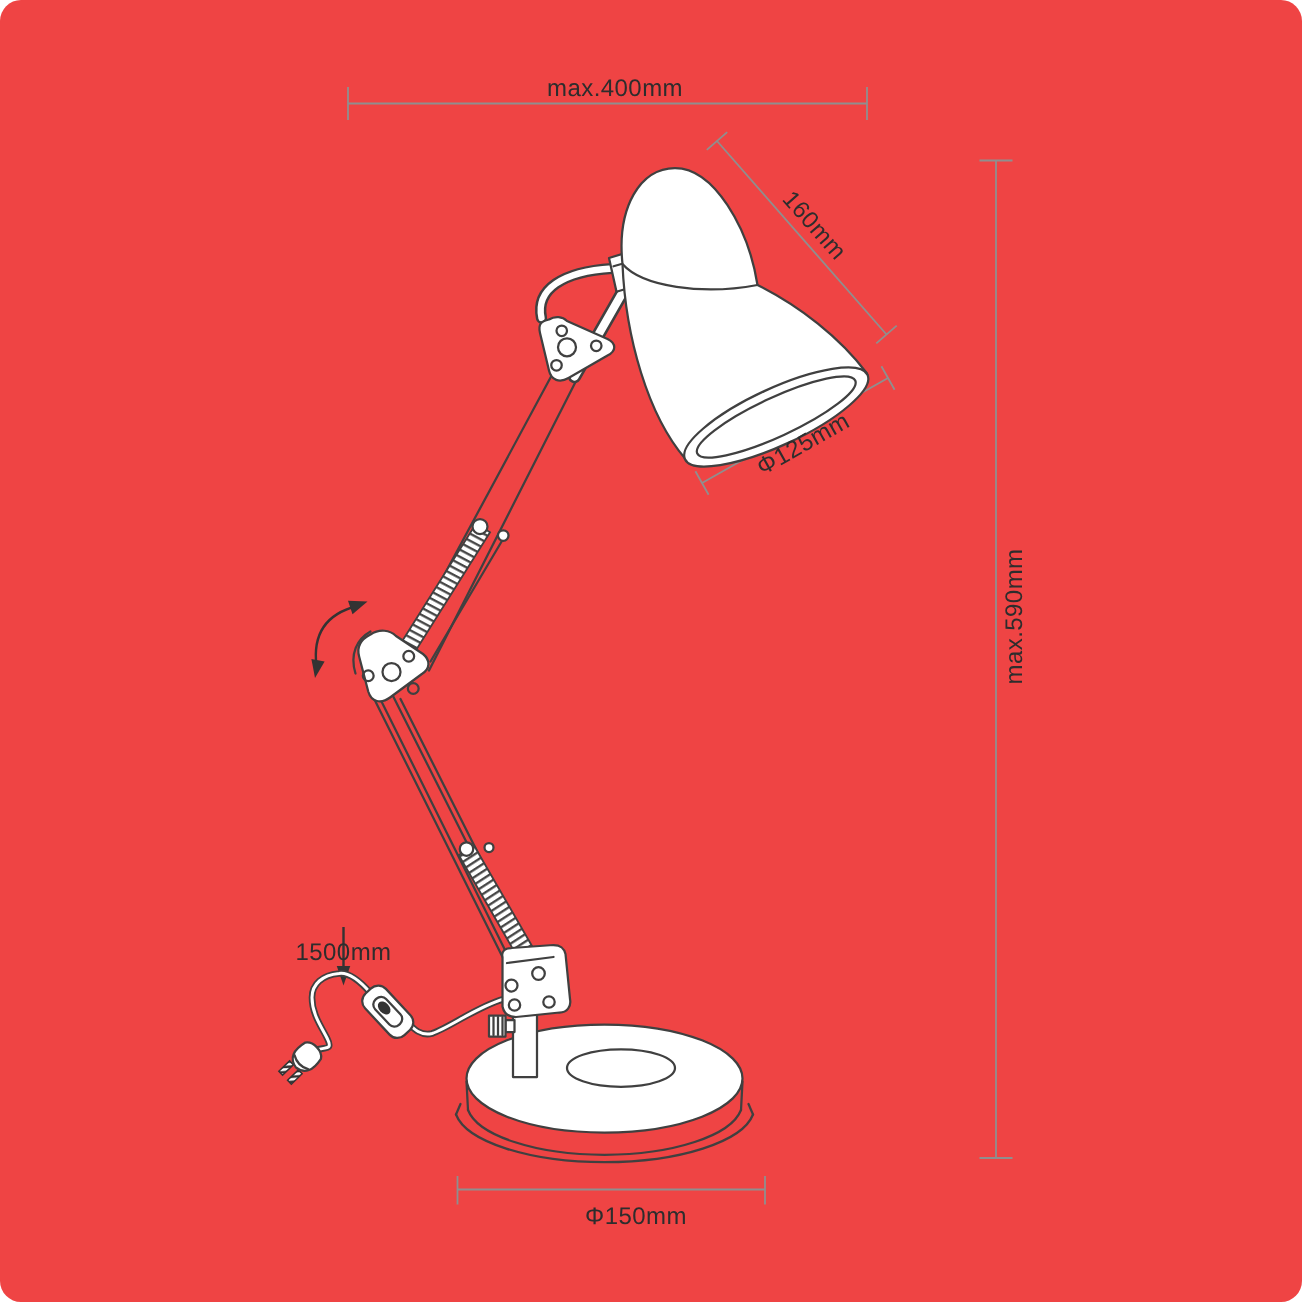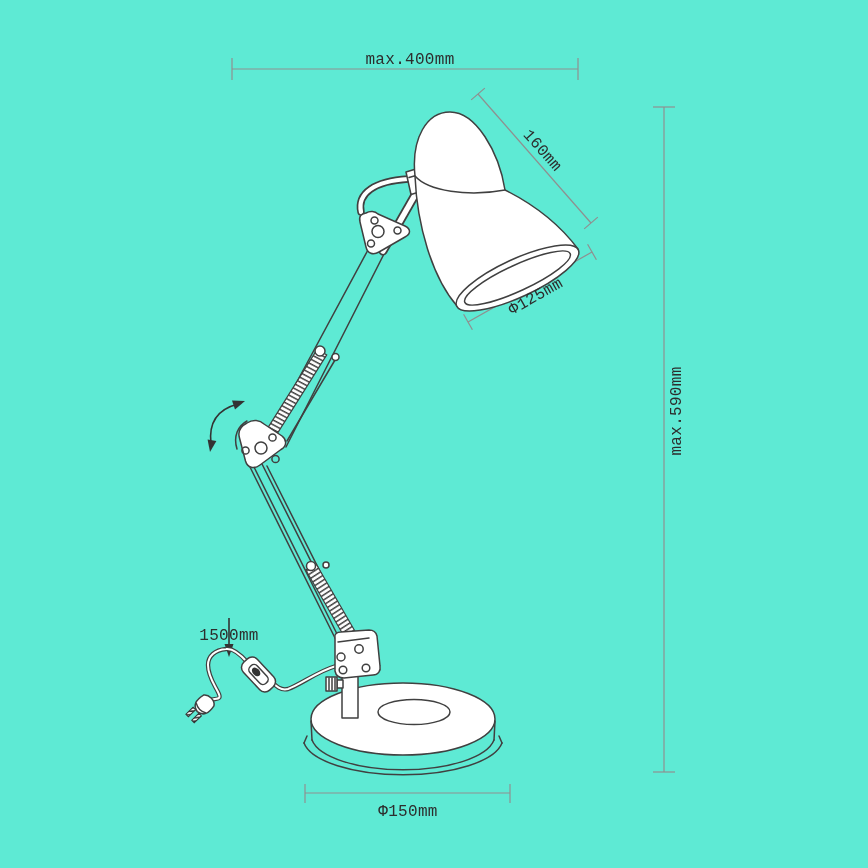--- a/index.html
+++ b/index.html
@@ -1,17 +1,17 @@
 <!DOCTYPE html>
 <html><head>
 <meta charset="utf-8">
 <style>
   html,body{margin:0;padding:0;background:#ffffff;}
-  .canvas{position:relative;width:868px;height:868px;background:#5eead4;overflow:hidden;
-          font-family:Liberation Mono, monospace;}
+  .canvas{position:relative;width:868px;height:868px;background:#ef4444;overflow:hidden;
+          font-family:Liberation Sans, sans-serif;border-radius:14px;}
   .canvas svg{position:absolute;left:0;top:0;}
   .ln{stroke:#404040;stroke-width:1.5;fill:none;stroke-linecap:round;stroke-linejoin:round;}
   .wh{stroke:#404040;stroke-width:1.5;fill:#ffffff;stroke-linejoin:round;}
   .dim{stroke:#8f8f8f;stroke-width:1.2;fill:none;stroke-linecap:butt;}
   .dk{fill:#333333;stroke:none;}
   .dim-label{position:absolute;font-size:16px;color:#2d2d2d;white-space:nowrap;
              transform:translate(-50%,-50%);letter-spacing:.3px;}
   .rot-90{transform:translate(-50%,-50%) rotate(-90deg);}
   .rot-head{transform:translate(-50%,-50%) rotate(48.5deg);}
   .rot-shade{transform:translate(-50%,-50%) rotate(-29.5deg);}
@@ -178,15 +178,15 @@
     <circle class="ln" cx="397.5" cy="230.5" r="3.5"></circle>
     <circle class="ln" cx="371" cy="243.5" r="3.5"></circle>
   </g>
 </svg>
 
 <div class="dim-label" style="left:410px;top:60px;">max.400mm</div>
 <div class="dim-label rot-90" style="left:677px;top:411px;">max.590mm</div>
 <div class="dim-label rot-head" style="left:542px;top:151px;">160mm</div>
 <div class="dim-label rot-shade" style="left:536px;top:297px;">Φ125mm</div>
 <div class="dim-label" style="left:229px;top:636px;">1500mm</div>
-<div class="dim-label" style="left:408px;top:812px;">Φ150mm</div>
+<div class="dim-label" style="left:424px;top:812px;">Φ150mm</div>
 
 </div>
 
 </body></html>

